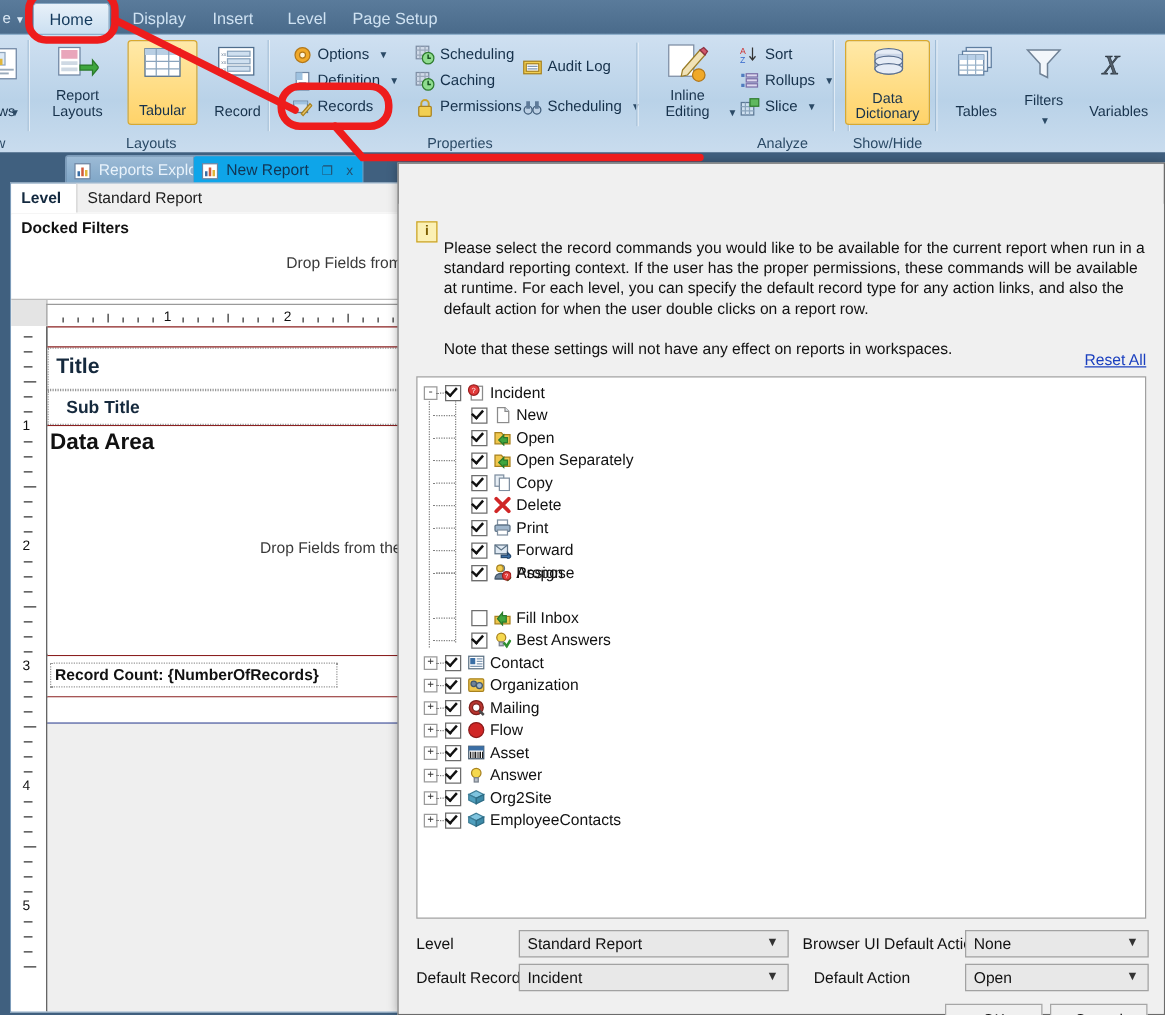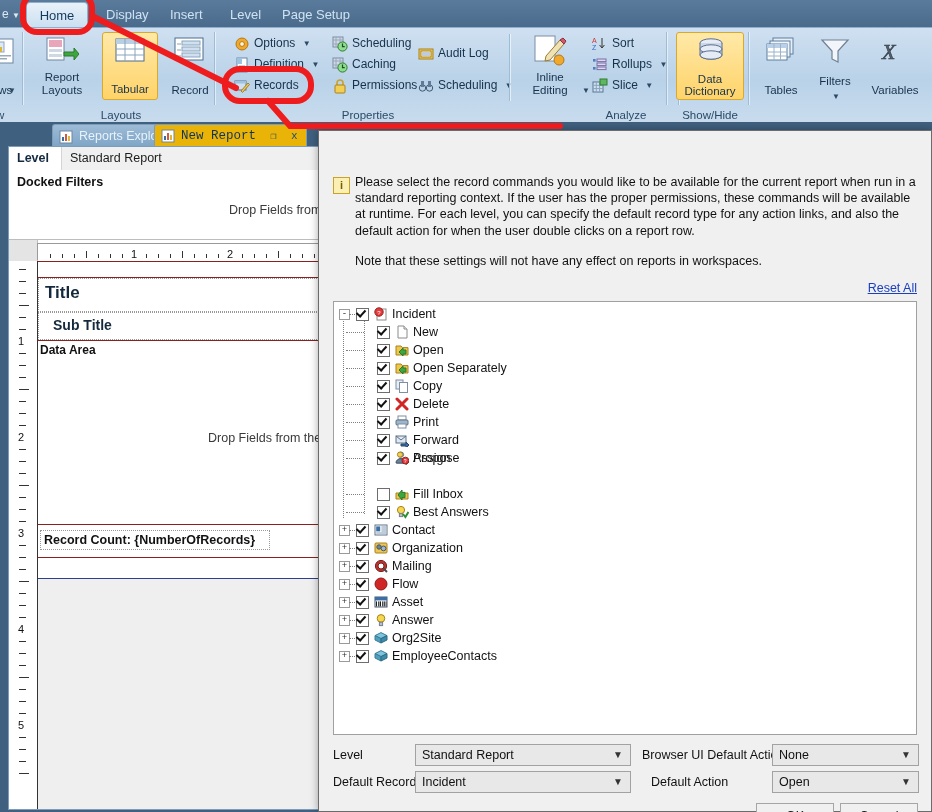--- a/index.html
+++ b/index.html
@@ -37,21 +37,21 @@
     padding-left:22px;white-space:nowrap;}
   .smbtn .car{color:#2b4a66;font-size:8px;margin-left:4px;vertical-align:middle;}
   .ico{position:absolute;left:2px;top:2px;width:16px;height:16px;}
   
   #workspace{position:absolute;left:0;top:122px;width:932px;height:690px;background:#40607f;}
   #tabrow{position:absolute;left:8px;top:0px;height:25px;width:924px;}
   .doctab{position:absolute;top:2px;height:23px;line-height:23px;font-size:12.5px;
     padding:0 8px 0 26px;border:1px solid #7d9cba;border-bottom:none;
     border-radius:3px 3px 0 0;box-sizing:border-box;white-space:nowrap;}
   .doctab.inactive{background:linear-gradient(#9dbbd6,#7ea5c6);color:#e8f2fb;}
-  .doctab.active{background:#eab308;color:#123554;font-family:Liberation Mono, monospace;}
+  .doctab.active{background:#0ea5e9;color:#123554;}
   .doctab .tico{position:absolute;left:6px;top:4px;width:14px;height:14px;}
   .doctab .xc{margin-left:7px;font-size:11px;color:#24506f;}
   .doctab.inactive .xc{color:#eaf3fb;}
   #designer{position:absolute;left:8px;top:24px;width:910px;height:664px;
     background:#fff;border:1px solid #7d9cba;box-sizing:border-box;}
   #lvlbar{position:absolute;left:0;top:0;right:0;height:24px;
     background:#fff;border-bottom:1px solid #c9c9c9;}
   #lvlbar .lbl{position:absolute;left:8px;top:4px;font-weight:bold;font-size:12.5px;color:#13293f;}
   #lvlbar .val{position:absolute;left:52px;top:0px;right:0;height:23px;line-height:23px;
     background:#f0f0f0;border-left:1px solid #d4d4d4;padding-left:8px;font-size:12.5px;color:#1d1d1d;}
@@ -66,42 +66,42 @@
     border:1px solid #9a9a9a;border-bottom:none;background:#fff;}
   .htick{position:absolute;bottom:2px;width:1px;background:#333;}
   .hnum{position:absolute;bottom:0px;font-size:11px;color:#111;transform:translateX(-3px);}
   #canvas{position:absolute;left:0;top:114px;right:0;bottom:0;background:#fff;}
   #vruler{position:absolute;left:0;top:0;width:28px;bottom:0;background:#fff;
     border-right:1px solid #333;}
   .vtick{position:absolute;left:10px;height:1px;background:#333;}
   .vnum{position:absolute;left:9px;font-size:11px;color:#111;}
   .band{position:absolute;left:29px;right:0;box-sizing:border-box;background:#fff;}
   .bandline{position:absolute;left:29px;right:0;height:1px;background:#8b2020;}
-  .bandlabel{font-weight:bold;font-size:12px;color:#111;}
+  .bandlabel{font-weight:bold;font-size:18px;color:#111;}
   .titletxt{font-weight:bold;font-size:17px;color:#15293d;}
   .subtitletxt{font-weight:bold;font-size:14px;color:#15293d;}
   .dotted{border:1px dotted #999;box-sizing:border-box;}
   .greyarea{position:absolute;left:29px;right:0;background:#efefef;}
   
   #dialog{position:absolute;left:318px;top:130px;width:614px;height:682px;
     background:#f0f0f0;border:1px solid #6b6b6b;box-sizing:border-box;
     box-shadow:0 0 8px rgba(0,0,0,.35);}
   #dlgtitlebar{position:absolute;left:0;top:0;right:0;height:32px;background:#fff;}
   #dlgtitle{position:absolute;left:12px;top:8px;font-size:13px;color:#0b0b0b;}
   #dlghelp{position:absolute;right:56px;top:4px;width:30px;height:24px;line-height:24px;
     text-align:center;font-size:15px;color:#222;}
   #dlgclose{position:absolute;right:8px;top:4px;width:38px;height:24px;line-height:24px;
     text-align:center;font-size:16px;color:#222;}
   #dlgbody{position:absolute;left:0;top:32px;right:0;bottom:0;background:#f0f0f0;}
   #infoicon{position:absolute;left:14px;top:14px;width:15px;height:15px;
     background:#fbf0b4;border:1px solid #c9a227;color:#7a5c00;font-size:11px;
     text-align:center;line-height:15px;font-weight:bold;}
   #introtext{position:absolute;left:36px;top:11px;right:14px;font-size:12.5px;
     color:#111;line-height:16.2px;}
-  #introtext p{margin:0 0 14px 0;}
+  #introtext p{margin:16px 0 14px 0;}
   #resetall{position:absolute;right:14px;top:118px;font-size:12.5px;color:#1a3fbf;
     text-decoration:underline;}
   #treebox{position:absolute;left:14px;top:138px;right:14px;height:434px;
     background:#fff;border:1px solid #a0a0a0;box-sizing:border-box;overflow:hidden;}
   .trow{position:absolute;left:0;right:0;height:18px;line-height:18px;font-size:12.5px;color:#111;}
   .texp{position:absolute;width:9px;height:9px;border:1px solid #9a9a9a;background:#fff;
     font-size:9px;line-height:8px;text-align:center;color:#333;font-family:"Liberation Mono",monospace;}
   .tcb{position:absolute;width:11px;height:11px;border:1px solid #6d6d6d;background:#fff;}
   .tcb.on::after{content:"";position:absolute;left:1px;top:-1px;width:4px;height:7px;
     border:solid #111;border-width:0 2px 2px 0;transform:rotate(42deg);}

